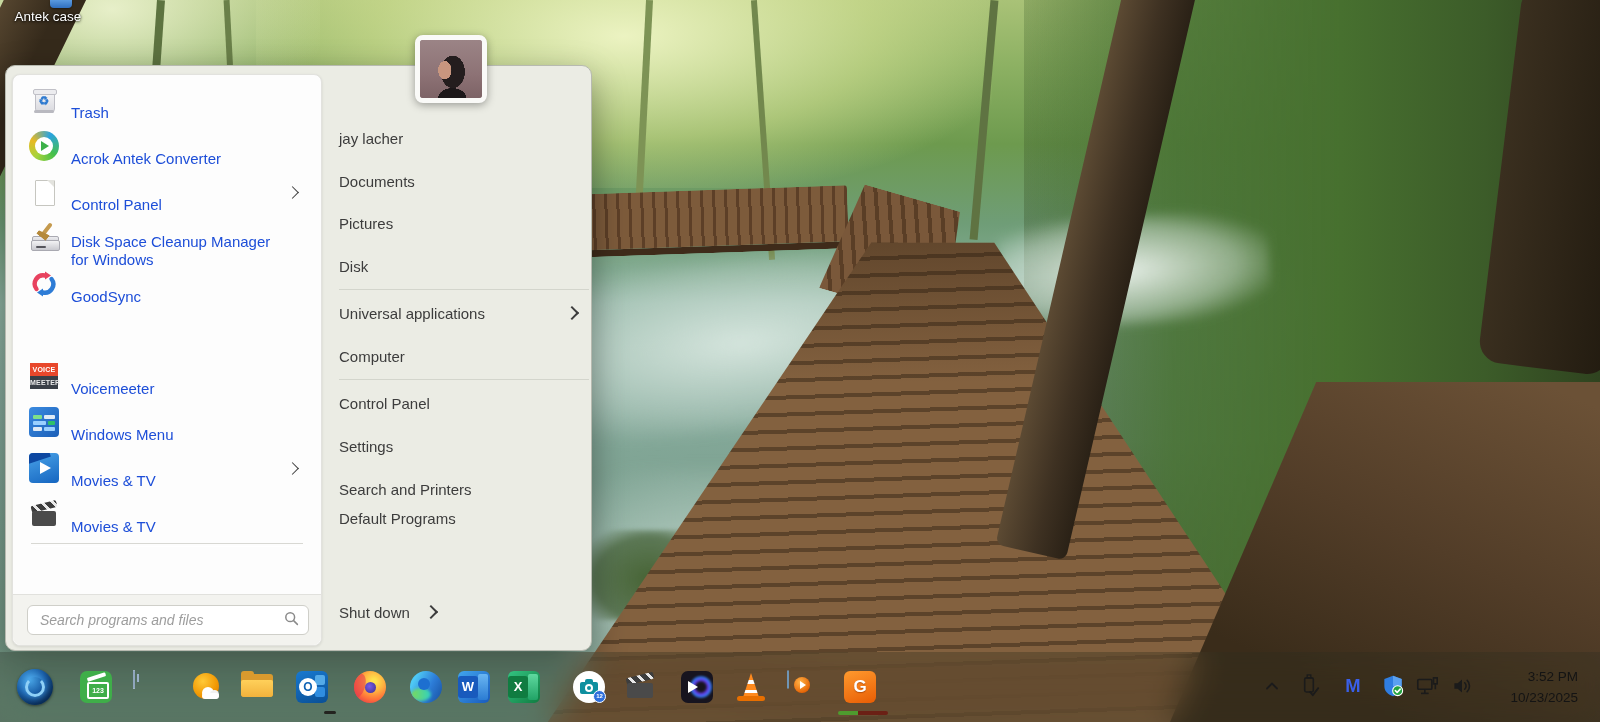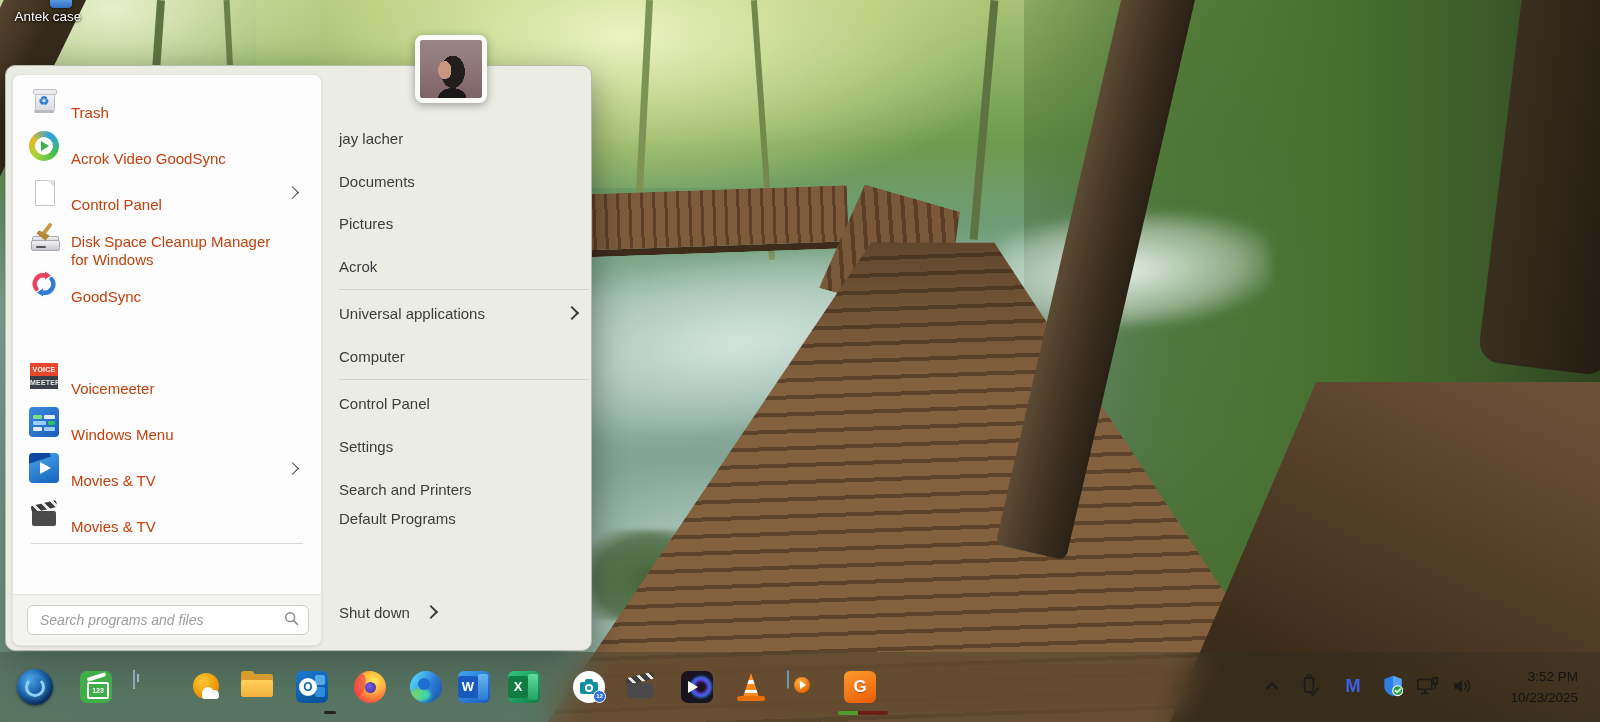--- a/index.html
+++ b/index.html
@@ -29,21 +29,21 @@
   .wp-bw-mid{left:832px;top:196px;width:130px;height:112px;transform:rotate(16deg);clip-path:polygon(12% 0,88% 0,100% 100%,0 100%);background:repeating-linear-gradient(70deg,#7a583a 0 9px,#5a3e26 9px 13px);}
   .wp-bw-main{left:540px;top:238px;width:770px;height:484px;clip-path:polygon(43% 1%,59% 1%,100% 100%,1% 100%);background:repeating-linear-gradient(178deg,#83613f 0 13px,#5c432a 13px 17px);}
   .wp-bw-shade{left:540px;top:238px;width:770px;height:484px;clip-path:polygon(43% 1%,59% 1%,100% 100%,1% 100%);background:linear-gradient(180deg,rgba(46,30,16,.4),rgba(46,30,16,0) 30%);}
   
   .desk-ico{left:50px;top:0;width:22px;height:8px;border-radius:0 0 4px 4px;background:linear-gradient(180deg,#5a9ae0,#2f6fc0);box-shadow:0 1px 2px rgba(0,0,0,.4);}
   .desk-label{left:2px;top:9px;width:92px;text-align:center;font-size:13.5px;color:#fff;text-shadow:0 1px 3px rgba(0,0,0,.85),0 0 2px rgba(0,0,0,.6);}
   
   .menu{left:5px;top:65px;width:585px;height:584px;background:#ebece4;border:1px solid #b7bab0;border-radius:10px;box-shadow:0 12px 34px rgba(0,0,0,.38);}
   .card{left:6px;top:8px;width:308px;height:570px;background:#fdfdfd;border:1px solid #e2e2de;border-radius:8px;box-shadow:0 1px 3px rgba(0,0,0,.10);}
   .l-row{left:8px;right:8px;height:46px;display:flex;align-items:center;padding-left:8px;border-radius:5px;cursor:default;}
-  .l-label{font-size:15px;color:#c2410c;margin-left:12px;line-height:1.22;max-width:200px;margin-top:26px;}
+  .l-label{font-size:15px;color:#1d4ed8;margin-left:12px;line-height:1.22;max-width:200px;margin-top:26px;}
   .chev{width:8px;height:8px;border-top:2px solid #3c3c3c;border-right:2px solid #3c3c3c;transform:rotate(45deg);display:inline-block;}
   .l-row .chev{position:absolute;right:16px;border-width:1.7px;}
   .l-div{left:18px;right:18px;height:2px;border-top:1px solid #d8d8d3;border-bottom:1px solid #fff;}
   .ap-row{left:8px;right:8px;top:476px;height:38px;display:flex;align-items:center;padding-left:12px;}
   .ap-label{font-size:15px;color:#3b3b3b;margin-left:12px;}
   .footer{left:0;right:0;bottom:0;height:50px;background:#f3f3ef;border-top:1px solid #e1e1dd;border-radius:0 0 8px 8px;}
   .search{left:14px;right:14px;top:10px;height:28px;position:absolute;background:#fff;border:1px solid #cfcfc9;border-radius:6px;font-size:14px;padding:0 32px 0 12px;color:#333;outline:none;width:calc(100% - 72px);}
   .search::placeholder{font-style:italic;color:#9d9d9d;}
   .mag{position:absolute;right:22px;top:16px;}
   
@@ -218,21 +218,21 @@
         </span>
       <span class="l-label">Trash</span>
     </div>
 
     <div class="abs l-row" style="top:48px">
       <span class="mi i-acrok">
           <span class="inner">
             <span class="play"></span>
           </span>
         </span>
-      <span class="l-label">Acrok Video GoodSync</span>
+      <span class="l-label">Acrok Antek Converter</span>
     </div>
 
     <div class="abs l-row" style="top:94px">
       <span class="mi i-doc">
           <span class="page"></span>
           <span class="fold"></span>
         </span>
       <span class="l-label">Control Panel</span>
       <span class="chev"></span>
     </div>
@@ -319,21 +319,21 @@
   <div class="abs r-row" style="top:52px">
       <span>jay lacher</span>
     </div>
   <div class="abs r-row" style="top:95px">
       <span>Documents</span>
     </div>
   <div class="abs r-row" style="top:137px">
       <span>Pictures</span>
     </div>
   <div class="abs r-row" style="top:180px">
-      <span>Acrok</span>
+      <span>Disk</span>
     </div>
   <div class="abs r-div" style="top:223px"></div>
   <div class="abs r-row" style="top:227px">
       <span>Universal applications</span>
       <span class="chev"></span>
     </div>
   <div class="abs r-row" style="top:270px">
       <span>Computer</span>
     </div>
   <div class="abs r-div" style="top:313px"></div>

